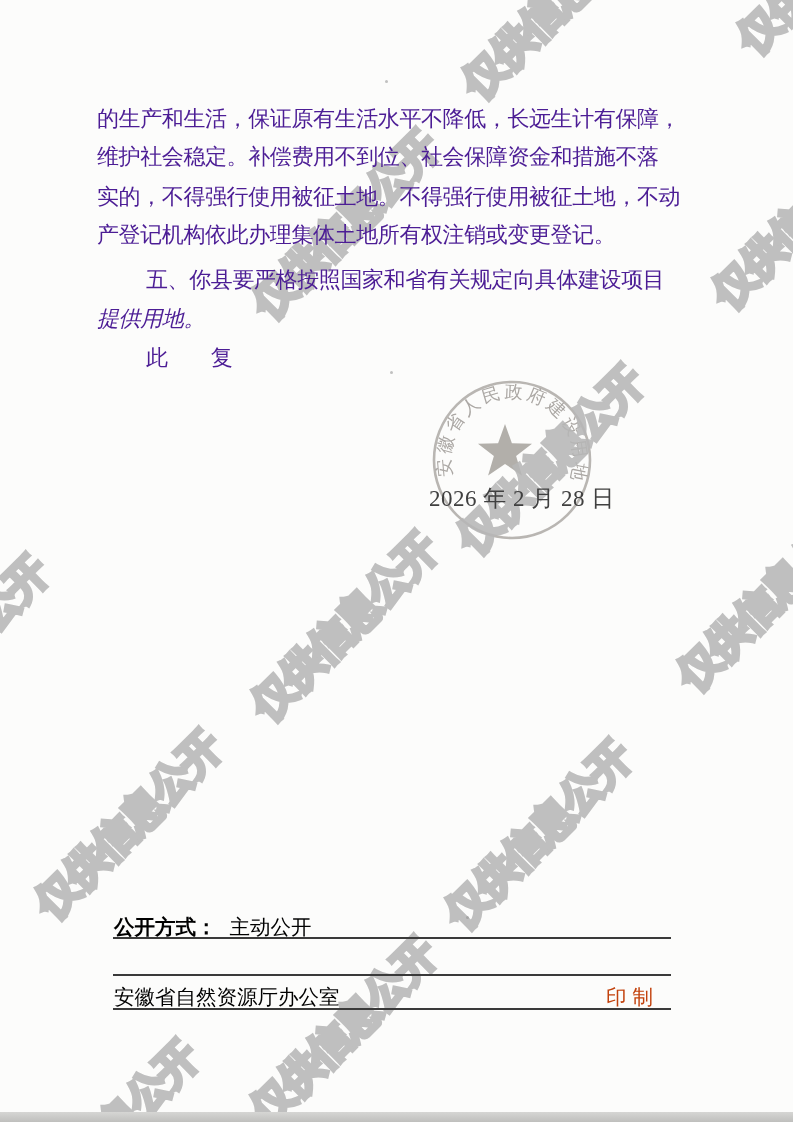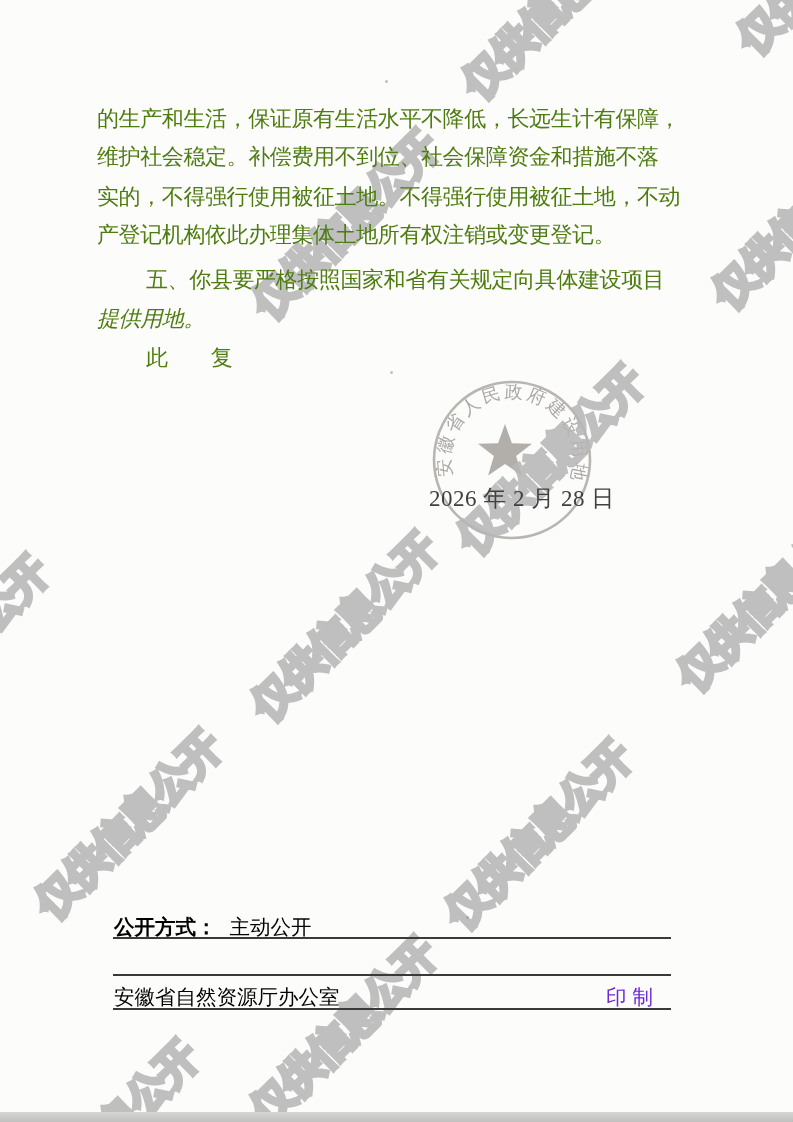--- a/index.html
+++ b/index.html
@@ -31,33 +31,33 @@
     .wm{color:rgba(255,255,255,0);-webkit-text-stroke:4.5px #b7b7b7;}
   }
   
   .seal{position:absolute;left:430px;top:376px;z-index:1;}
   
   .text-layer{position:absolute;inset:0;z-index:3;}
   .body-line{
     position:absolute;
     font-size:22px;
     letter-spacing:-0.4px;
-    color:#4d7c0f;
+    color:#4c1d95;
     white-space:nowrap;
   }
   .date-line{
     position:absolute;left:429px;top:483px;
     font-size:23px;letter-spacing:.5px;color:#404040;white-space:nowrap;
   }
   
   .footer-row{position:absolute;left:114px;font-size:20.5px;color:#000000;white-space:nowrap;}
   .f-label-bold{font-weight:bold;font-family:"Liberation Sans","DejaVu Sans",sans-serif;}
   .f-value{margin-left:13px;}
   .f-rule{position:absolute;left:113px;width:558px;height:1.7px;background:#3a3a3a;}
-  .print-label{position:absolute;left:606px;top:983px;font-size:20.5px;letter-spacing:6px;color:#6d28d9;}
+  .print-label{position:absolute;left:606px;top:983px;font-size:20.5px;letter-spacing:6px;color:#c2410c;}
   
   .scan-strip{position:absolute;left:0;top:1112px;width:793px;height:10px;
     background:linear-gradient(to bottom,#d6d6d4,#bfbfbd);z-index:4;}
   .speck{position:absolute;width:3px;height:3px;border-radius:50%;background:#8f8f8f;opacity:.55;z-index:3;}
 </style>
 </head>
 <body>
 
 <div id="page">
 

